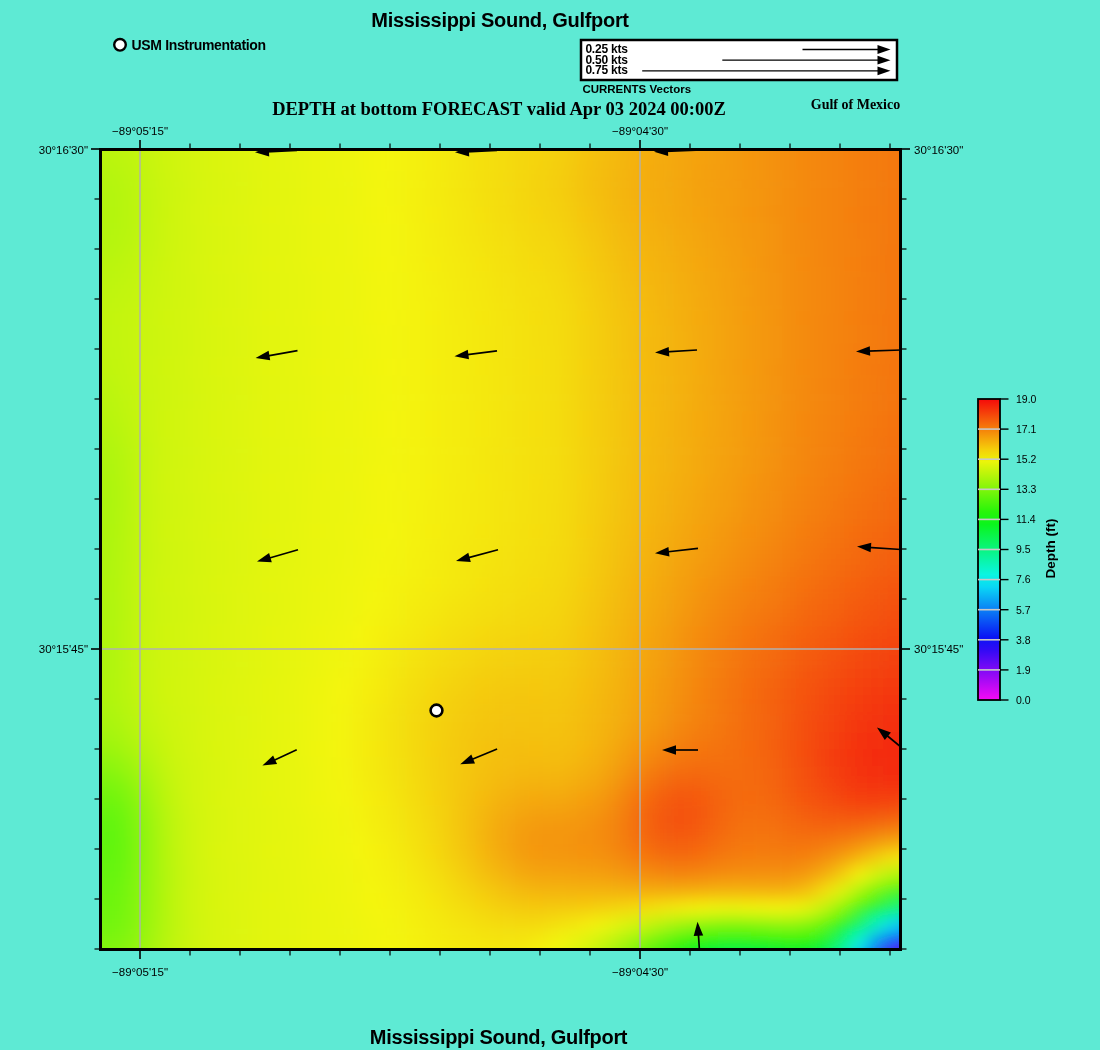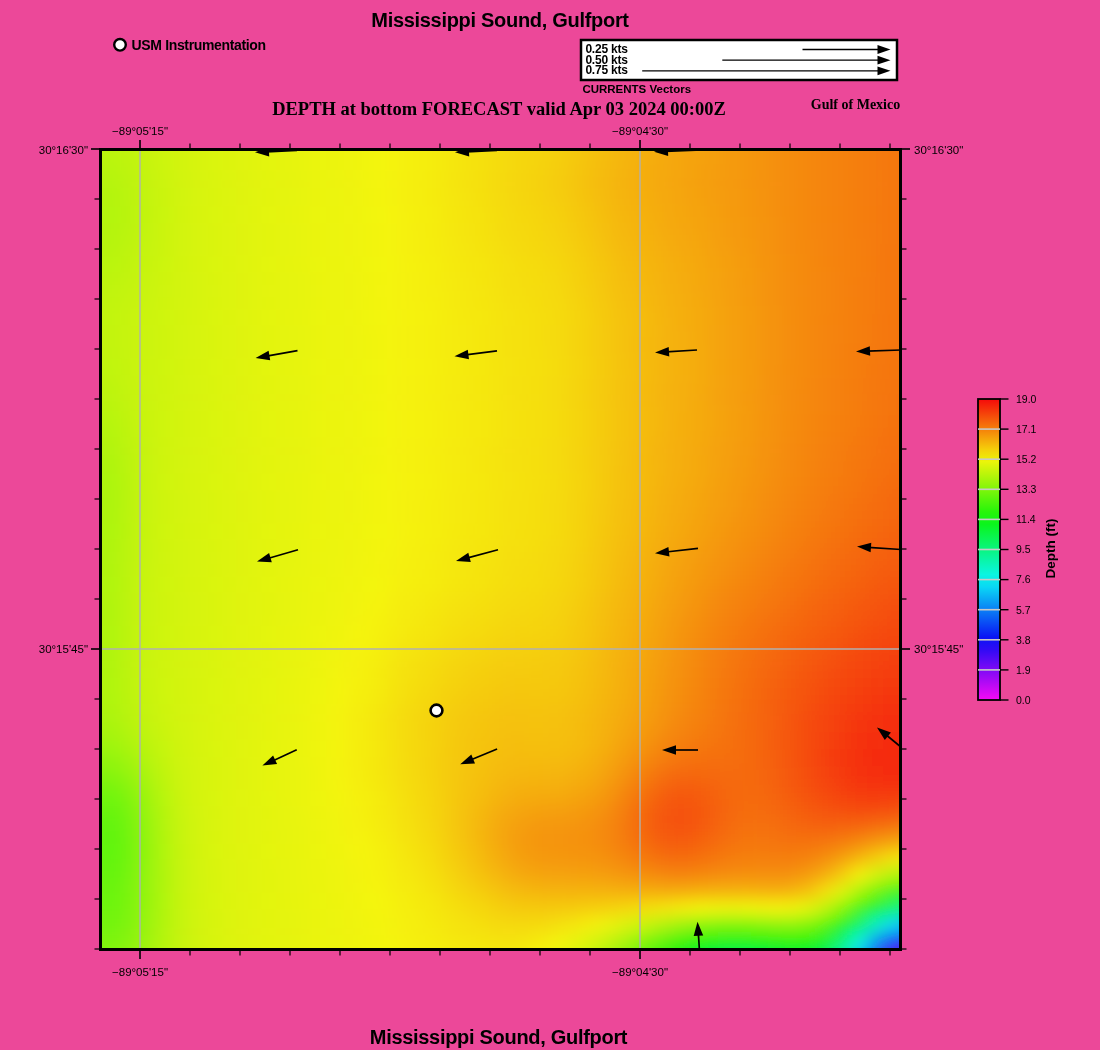--- a/index.html
+++ b/index.html
@@ -1,16 +1,16 @@
 <!DOCTYPE html>
 <html><head>
 <meta charset="utf-8">
 <style>
   html,body { margin:0; padding:0; background:#ffffff; }
-  #page { position:relative; width:1100px; height:1050px; background:#ec4899;
+  #page { position:relative; width:1100px; height:1050px; background:#5eead4;
           font-family:"Liberation Sans", sans-serif; }
   text { font-family:"Liberation Sans", sans-serif; fill:#000; }
   .serif { font-family:"Liberation Serif", serif; }
 </style>
 </head>
 <body>
 
 <div id="page">
 <svg width="1100" height="1050" viewBox="0 0 1100 1050">
 <defs>

